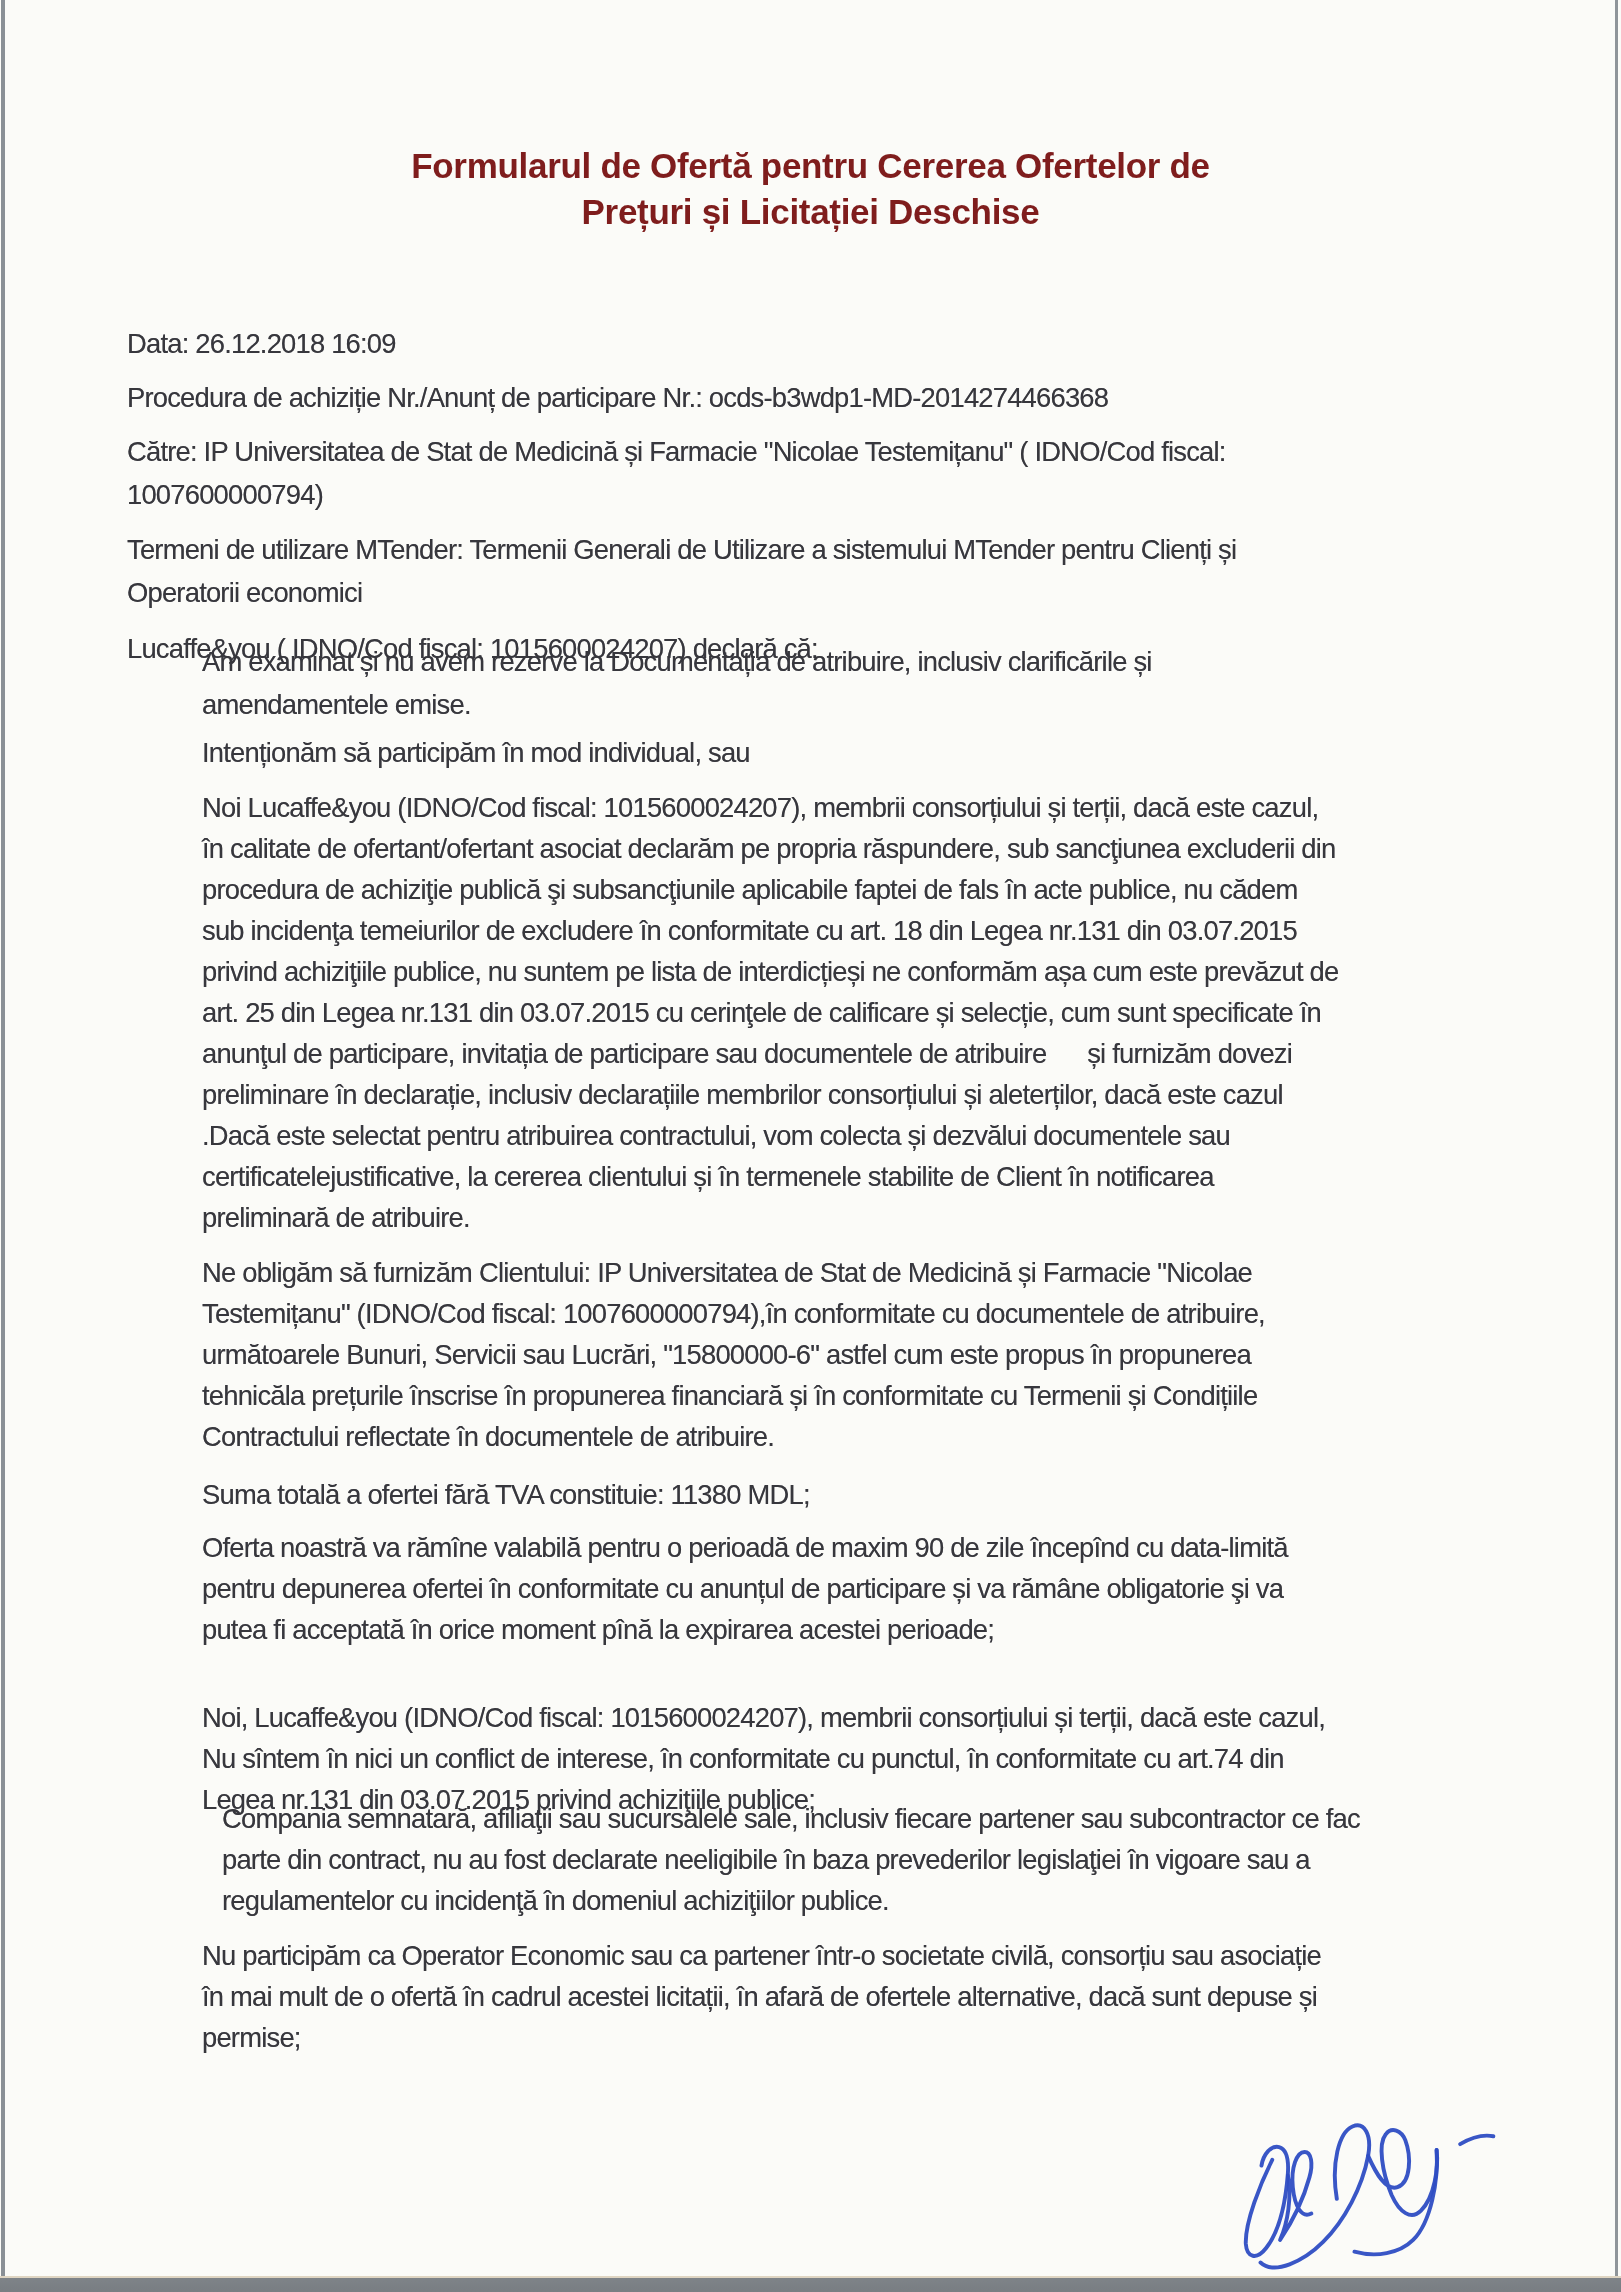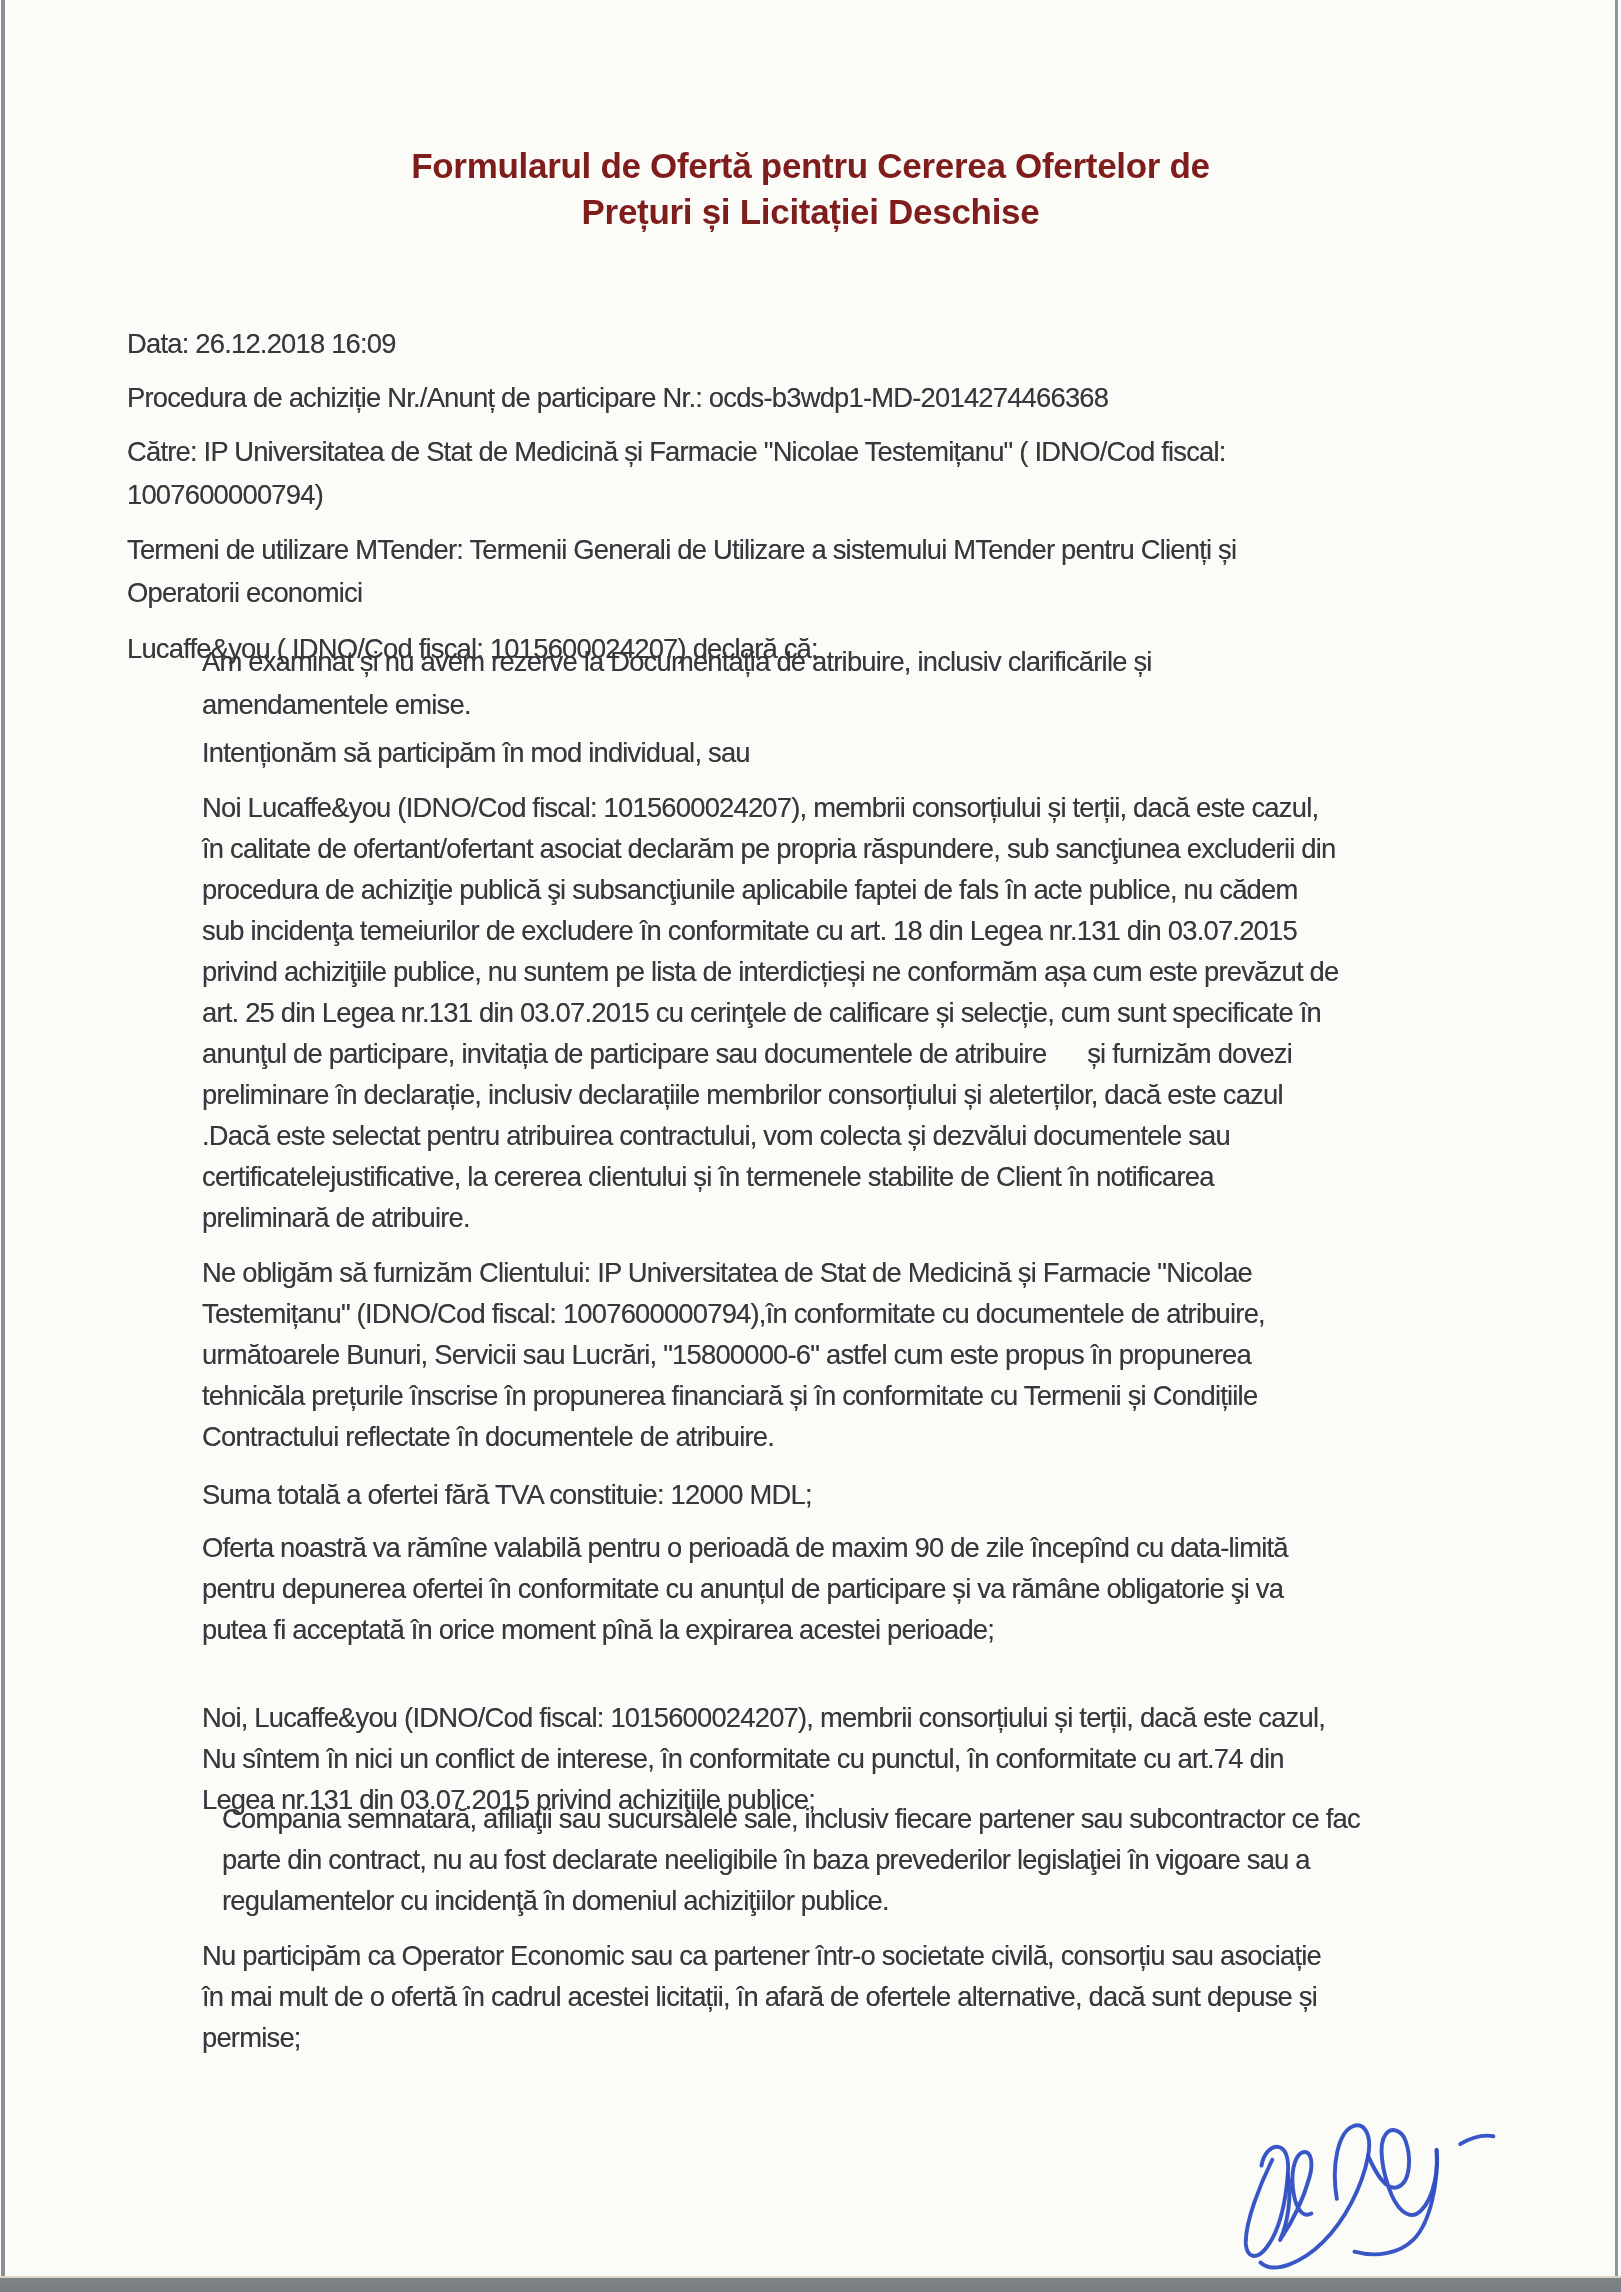--- a/index.html
+++ b/index.html
@@ -68,21 +68,21 @@
 anunţul de participare, invitația de participare sau documentele de atribuire      și furnizăm dovezi
 preliminare în declarație, inclusiv declarațiile membrilor consorțiului și aleterților, dacă este cazul
 .Dacă este selectat pentru atribuirea contractului, vom colecta și dezvălui documentele sau
 certificatelejustificative, la cererea clientului și în termenele stabilite de Client în notificarea
 preliminară de atribuire.</div>
 <div class="abs para" style="left:202px; top:1252px;">Ne obligăm să furnizăm Clientului: IP Universitatea de Stat de Medicină și Farmacie "Nicolae
 Testemițanu" (IDNO/Cod fiscal: 1007600000794),în conformitate cu documentele de atribuire,
 următoarele Bunuri, Servicii sau Lucrări, "15800000-6" astfel cum este propus în propunerea
 tehnicăla prețurile înscrise în propunerea financiară și în conformitate cu Termenii și Condițiile
 Contractului reflectate în documentele de atribuire.</div>
-<div class="abs para" style="left:202px; top:1474px;">Suma totală a ofertei fără TVA constituie: 12000 MDL;</div>
+<div class="abs para" style="left:202px; top:1474px;">Suma totală a ofertei fără TVA constituie: 11380 MDL;</div>
 <div class="abs para" style="left:202px; top:1527px;">Oferta noastră va rămîne valabilă pentru o perioadă de maxim 90 de zile începînd cu data-limită
 pentru depunerea ofertei în conformitate cu anunțul de participare și va rămâne obligatorie şi va
 putea fi acceptată în orice moment pînă la expirarea acestei perioade;</div>
 <div class="abs para" style="left:202px; top:1697px;">Noi, Lucaffe&amp;you (IDNO/Cod fiscal: 1015600024207), membrii consorțiului și terții, dacă este cazul,
 Nu sîntem în nici un conflict de interese, în conformitate cu punctul, în conformitate cu art.74 din
 Legea nr.131 din 03.07.2015 privind achiziţiile publice;</div>
 <div class="abs para" style="left:202px; top:1798px;margin-left:20px;">Compania semnatară, afiliaţii sau sucursalele sale, inclusiv fiecare partener sau subcontractor ce fac
 parte din contract, nu au fost declarate neeligibile în baza prevederilor legislaţiei în vigoare sau a
 regulamentelor cu incidenţă în domeniul achiziţiilor publice.</div>
 <div class="abs para" style="left:202px; top:1935px;">Nu participăm ca Operator Economic sau ca partener într-o societate civilă, consorțiu sau asociație

